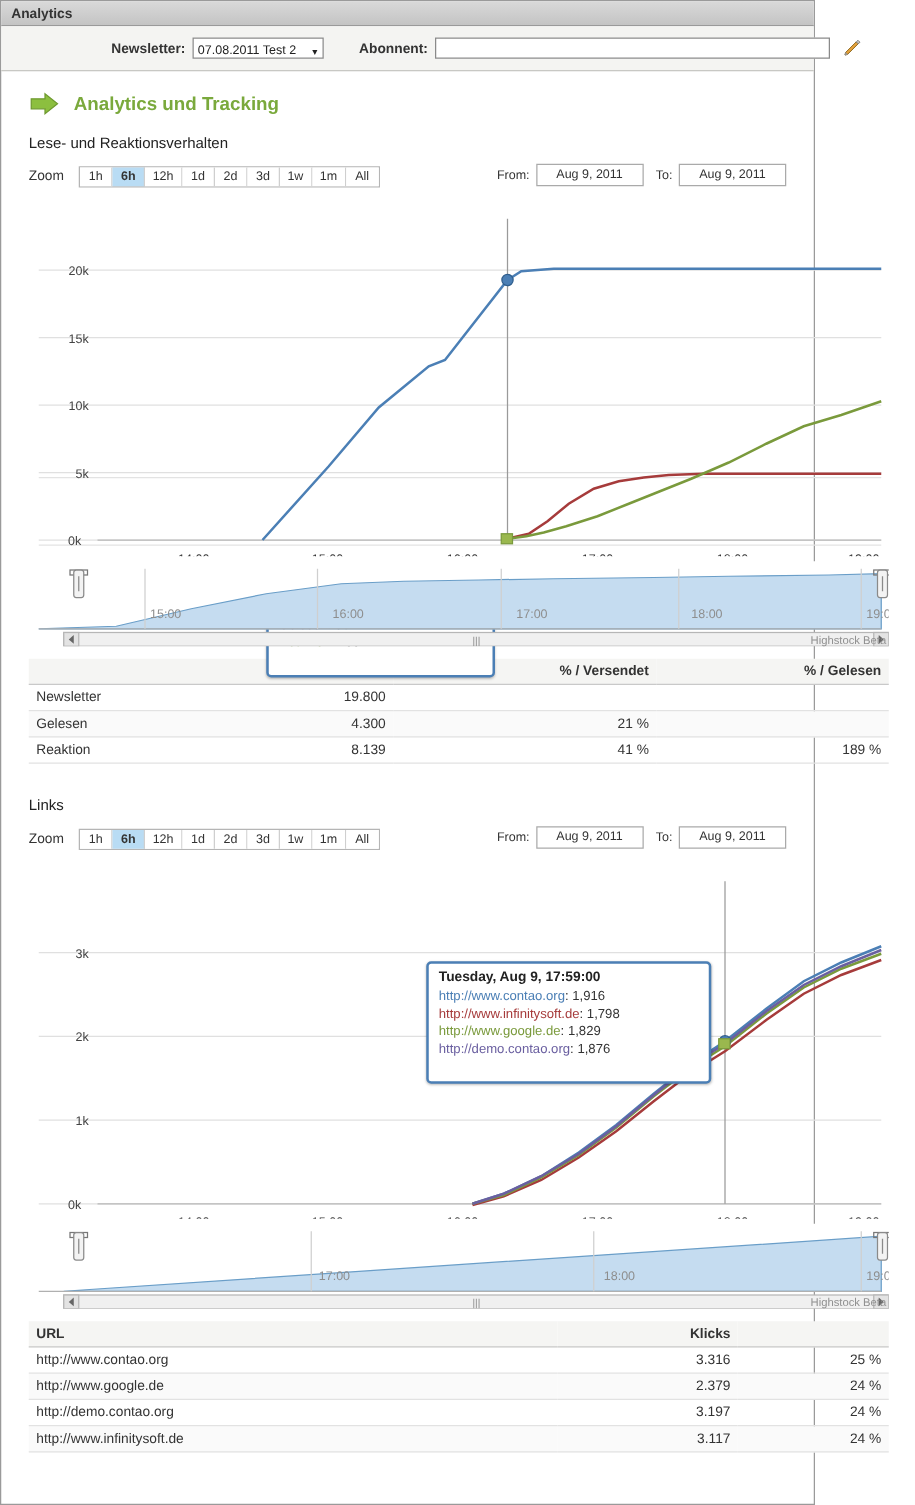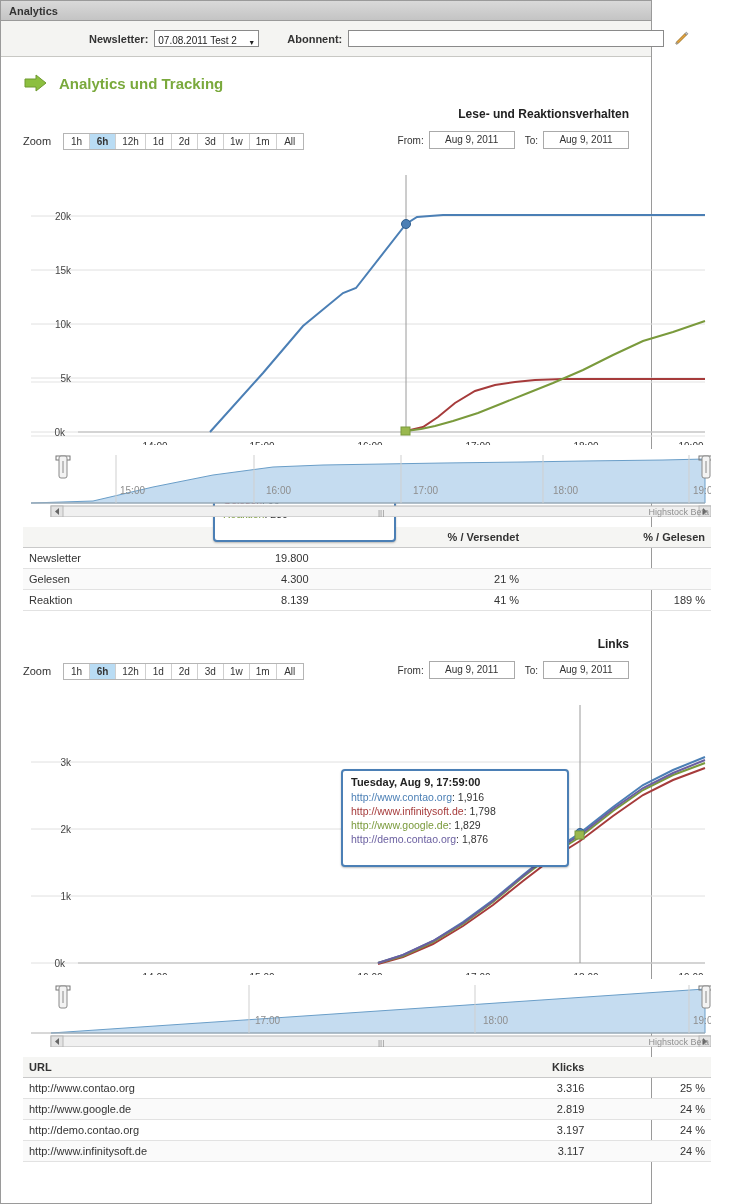--- a/index.html
+++ b/index.html
@@ -49,21 +49,21 @@
   }
   .pencil-icon{
     margin-left:10px;width:16px;height:16px;
     display:inline-block;position:relative;
   }
   
   .page{padding:0 22px;box-sizing:border-box;}
   .page-head{display:flex;align-items:center;margin-top:16px;margin-bottom:14px;}
   .arrow-icon{width:26px;height:20px;margin-right:10px;display:block;}
   .page-title{font-size:15px;color:#7aa93c;font-weight:bold;}
-  .section-title{font-size:12px;font-weight:bold;color:#222;margin:8px 0 10px 0;text-align:right;}
+  .section-title{font-size:12px;font-weight:normal;color:#222;margin:8px 0 10px 0;}
 
   
   .chart-block{position:relative;}
   .zoom-row{display:flex;align-items:center;height:20px;margin-bottom:4px;position:relative;}
   .zoom-label{font-size:11px;color:#333;margin-right:12px;}
   .range-btns{display:flex;border:1px solid #b5b5b5;height:17px;box-sizing:border-box;background:#fff;}
   .range-btn{
     min-width:26px;padding:0 6px;height:15px;line-height:15px;
     font-size:10px;text-align:center;color:#333;
     border-right:1px solid #cfcfcf;background:#fff;box-sizing:border-box;
@@ -428,21 +428,21 @@
           </tr>
         </thead>
         <tbody>
           <tr>
             <td class="l">http://www.contao.org</td>
             <td>3.316</td>
             <td>25 %</td>
           </tr>
           <tr>
             <td class="l">http://www.google.de</td>
-            <td>2.819</td>
+            <td>2.379</td>
             <td>24 %</td>
           </tr>
           <tr>
             <td class="l">http://demo.contao.org</td>
             <td>3.197</td>
             <td>24 %</td>
           </tr>
           <tr>
             <td class="l">http://www.infinitysoft.de</td>
             <td>3.117</td>

